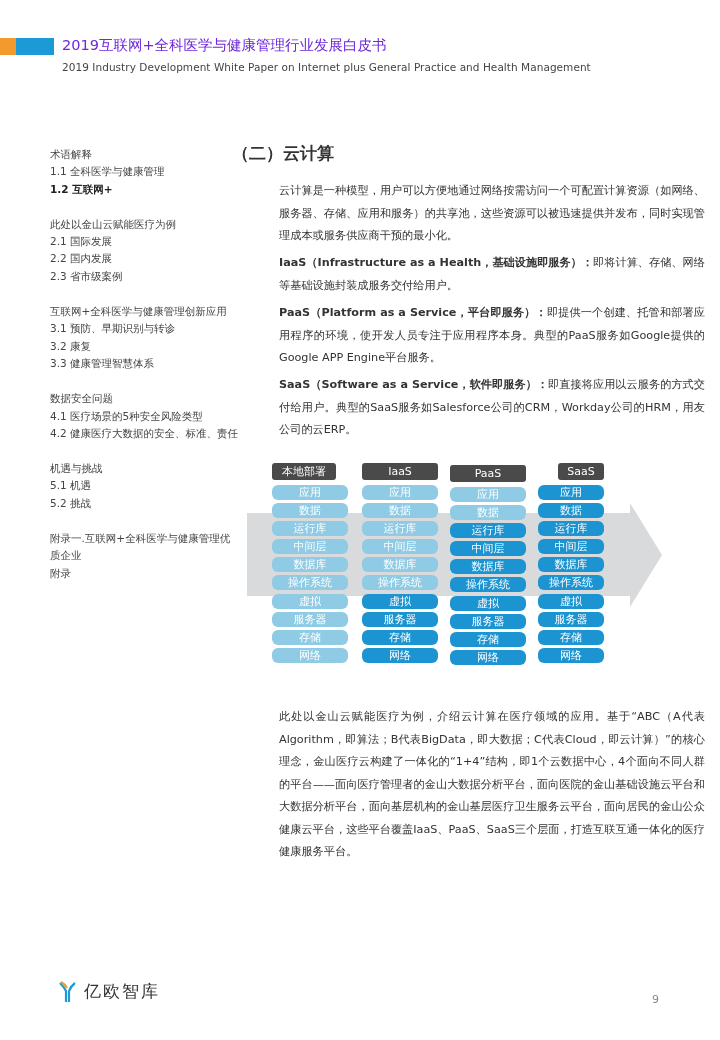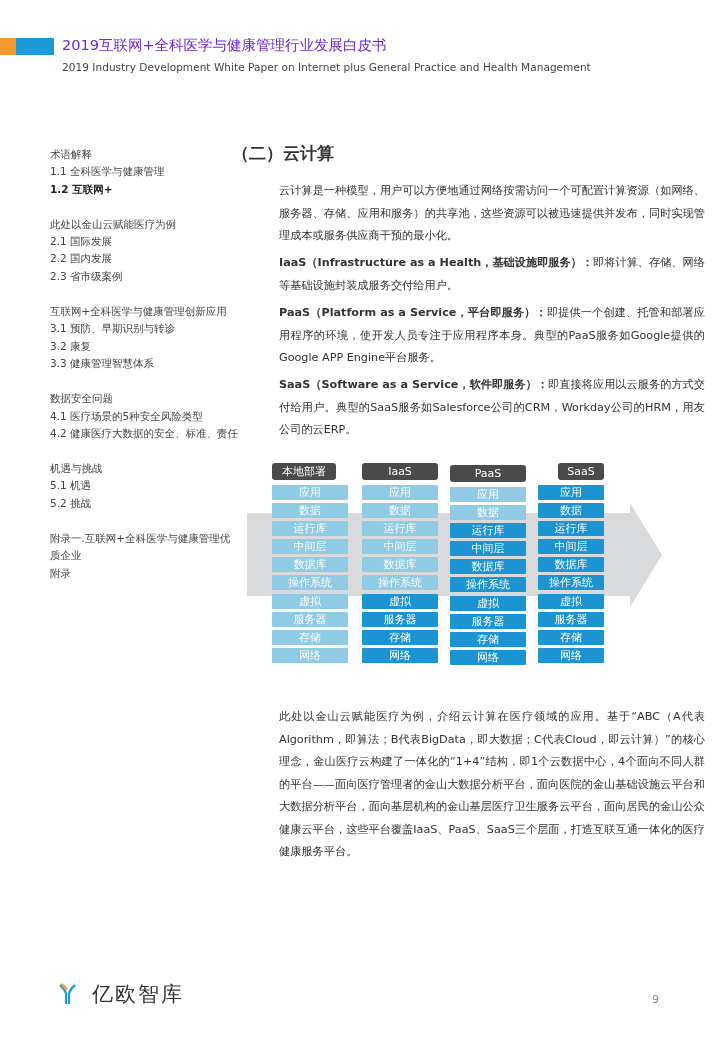--- a/index.html
+++ b/index.html
@@ -15,26 +15,26 @@
   .toc .it.wrap { white-space:normal; }
   .toc .it.bold { font-weight:bold; color:#222; }
   .toc .gap { height:18px; }
 
   .sec-title { position:absolute; left:232px; top:142px; font-size:17px; font-weight:bold; color:#333; white-space:nowrap;font-family:Liberation Mono, monospace; }
   .para { position:absolute; left:236px; width:426px; font-size:11.2px; line-height:22.5px; color:#333; text-align:justify;margin-left:43px; }
   .para b { color:#333; }
 
   .arrow { position:absolute; left:247px; top:503px; }
   .col-hdr { position:absolute; height:17px; background:#4a4a4a; color:#fff; font-size:11px; text-align:center; line-height:17px; border-radius:3px; }
-  .cell { position:absolute; height:15px; font-size:11px; color:#fff; text-align:center; line-height:15px; border-radius:1px; overflow:hidden; white-space:nowrap; }
+  .cell { position:absolute; height:15px; font-size:11px; color:#fff; text-align:center; line-height:15px; border-radius:6px; overflow:hidden; white-space:nowrap; }
   .cell.light { background:#8fcbe4; }
   .cell.dark { background:#1c94d2; }
 
   .logo { position:absolute; left:58px; top:980px; display:flex; align-items:center; }
-  .logo-text { font-size:21px; color:#333; margin-left:16px; letter-spacing:2px; }
+  .logo-text { font-size:17px; color:#333; margin-left:8px; letter-spacing:2px; }
   .pgnum { position:absolute; left:652px; top:993px; font-size:11px; color:#888; }
 </style>
 </head>
 <body>
 
 <div class="hdr-bar-o"></div>
 <div class="hdr-bar-b"></div>
 <div class="hdr-title">2019互联网+全科医学与健康管理行业发展白皮书</div>
 <div class="hdr-sub">2019  Industry Development White Paper on Internet plus General Practice and Health Management</div>
 

